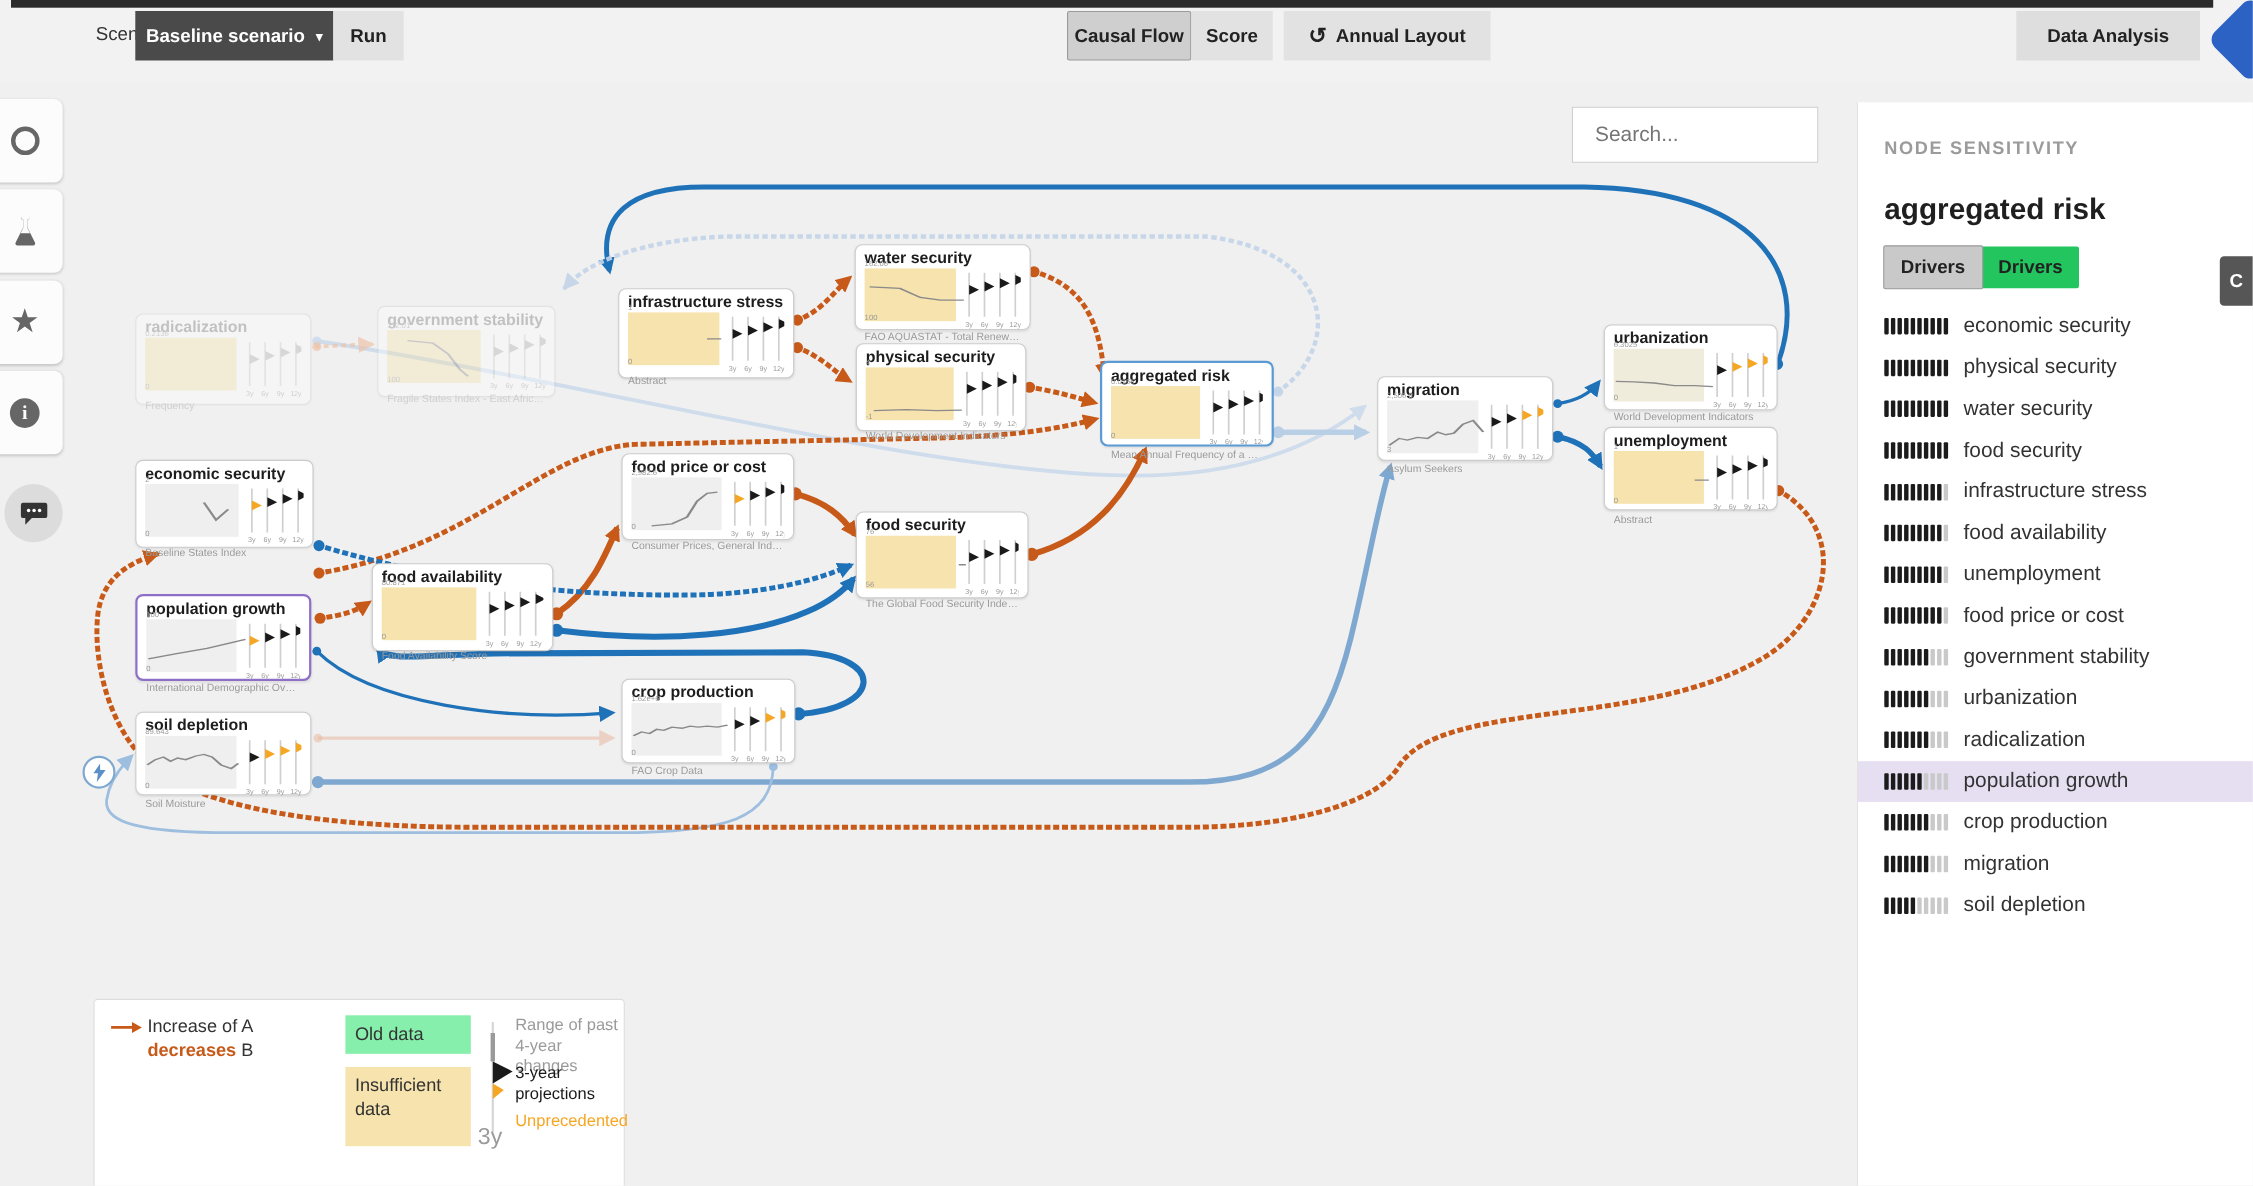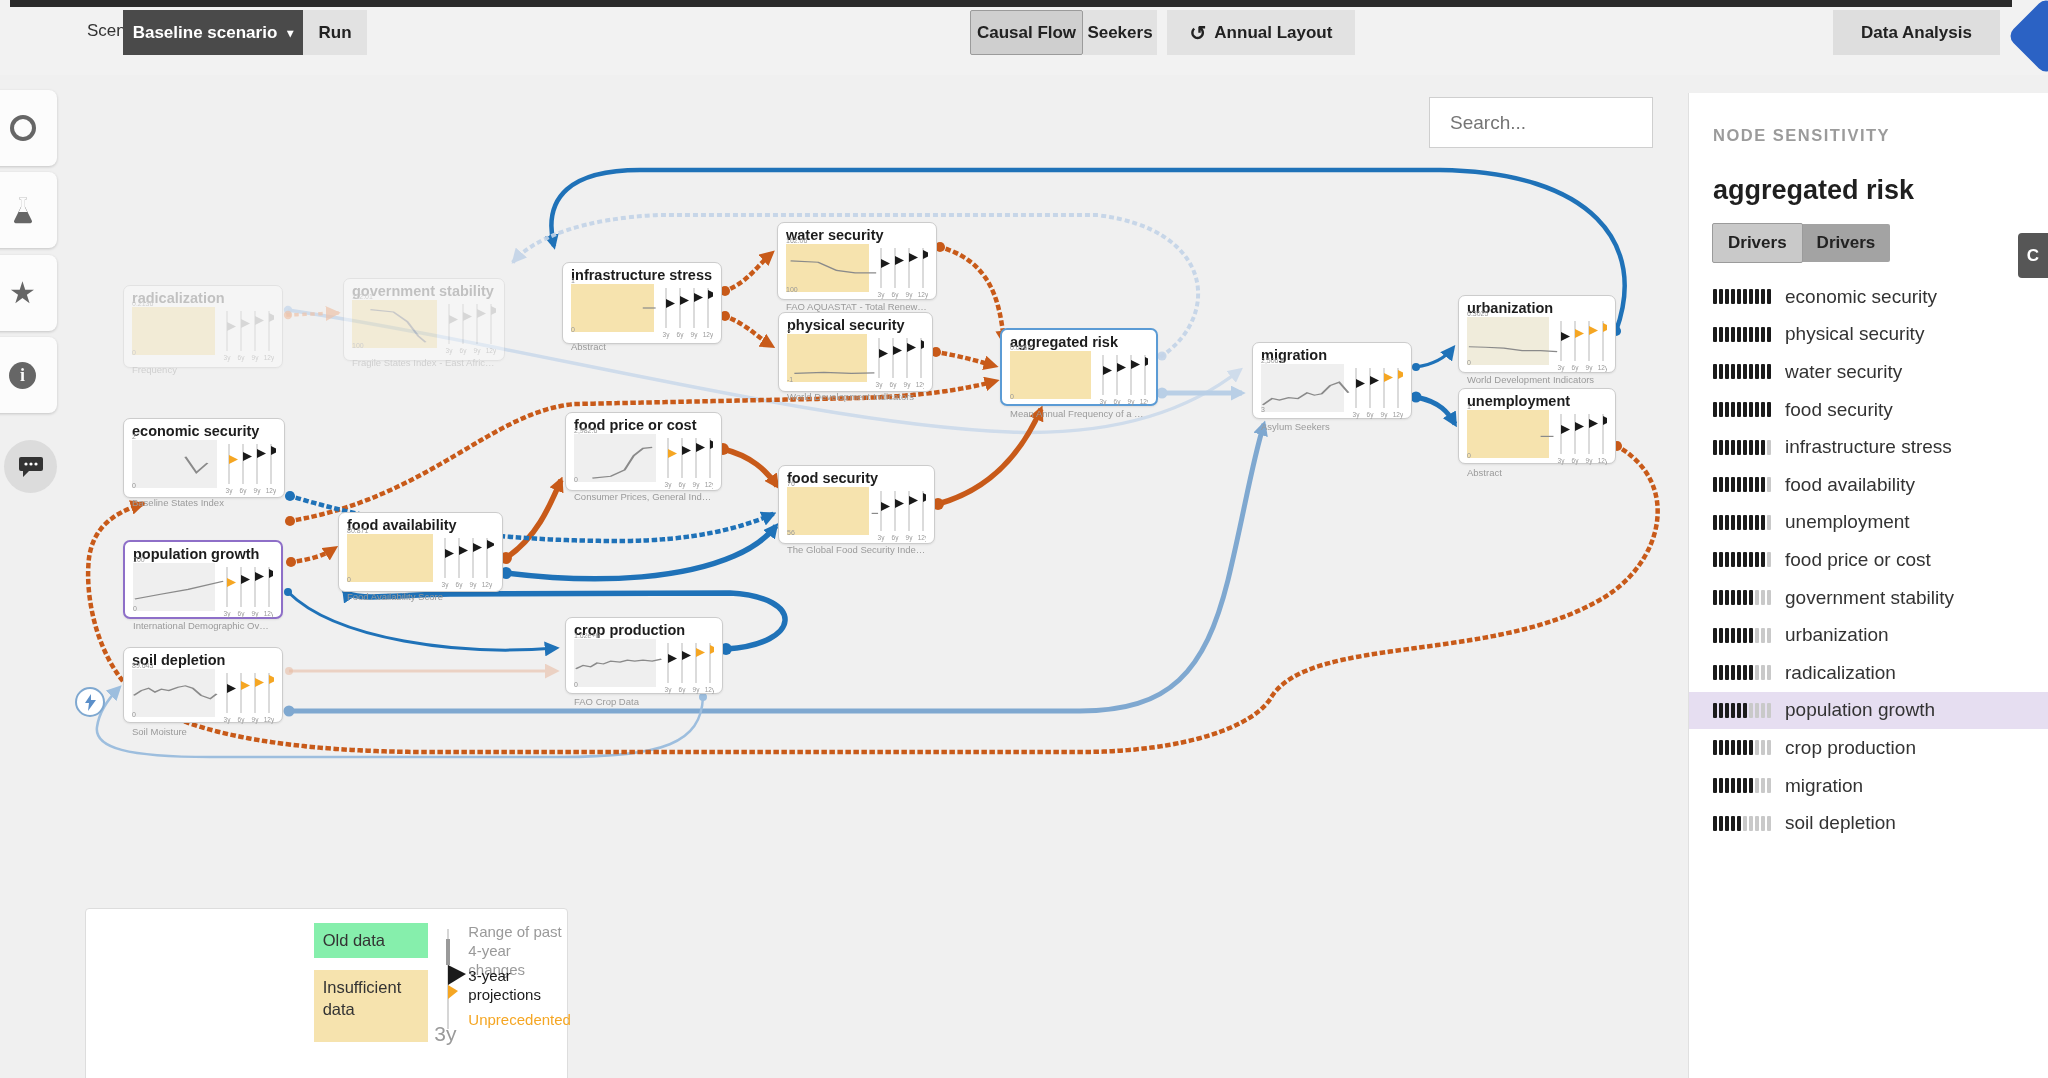--- a/index.html
+++ b/index.html
@@ -52,21 +52,21 @@
   .lg-text{font-size:16.5px;color:#333;line-height:1.32;width:172px;}
   .lg-sw{width:116px;margin-left:4px;}
   .swatch{padding:7px 9px;font-size:16.5px;color:#333;line-height:1.3;margin-bottom:12px;}
   .lg-glyph{position:relative;margin-left:10px;width:120px;}
   .gl-label{position:absolute;font-size:15px;line-height:1.25;}
   
   .panel{position:absolute;left:1688px;top:93px;width:360px;height:985px;background:#fff;z-index:25;
          border-left:1px solid #e0e0e0;}
   .p-head{margin:33px 0 0 24px;font-size:16.5px;font-weight:700;letter-spacing:1.5px;color:#9b9b9b;}
   .p-node{margin:30px 0 0 24px;font-size:27px;font-weight:700;color:#1f1f1f;}
-  .p-tabs{margin:18px 0 0 24px;display:inline-flex;background:#a3a3a3;border-radius:2px;justify-content:center;}
+  .p-tabs{margin:18px 0 0 24px;display:inline-flex;background:#22c55e;border-radius:2px;justify-content:center;}
   .p-tab{padding:9px 15px;font-size:17px;font-weight:700;color:#222;cursor:pointer;}
   .p-tab.on{background:#c9c9c9;border:1px solid #9b9b9b;border-radius:2px;margin:-1px;}
   .p-items{margin-top:16px;}
   .p-item{display:flex;align-items:center;height:37.6px;padding-left:24px;cursor:pointer;}
   .p-item.hl{background:#e6def1;}
   .gauge{display:inline-flex;margin-right:12px;}
   .gauge i{display:inline-block;width:4px;height:15px;margin-right:2px;border-radius:1px;}
   .p-item .lbl{font-size:19px;color:#333;}
   .edgebtn{position:absolute;right:0;top:233px;width:30px;height:45px;background:#565656;color:#fff;
            font-size:17px;font-weight:700;display:flex;align-items:center;justify-content:center;
@@ -85,21 +85,21 @@
     <span>Baseline scenario</span>
     <span class="chev">▾</span>
   </div>
   <div class="btn" style="left:303px;width:64px;">
     <span>Run</span>
   </div>
   <div class="btn seg-active" style="left:970px;width:113px;">
     <span>Causal Flow</span>
   </div>
   <div class="btn" style="left:1083px;width:74px;">
-    <span>Seekers</span>
+    <span>Score</span>
   </div>
   <div class="btn" style="left:1167px;width:188px;">
     <span class="reset-ic">↺</span>
     <span>Annual Layout</span>
   </div>
   <div class="btn" style="left:1833px;width:167px;background:#dedede;">
     <span>Data Analysis</span>
   </div>
 </div>
 
@@ -641,20 +641,27 @@
     <path d="M7 0 L1 9 h4 L4 17 L12 6 h-5 z" fill="#5b8fc9"></path>
   </svg>
 </div>
 
 <div class="searchbox">
   <input style="color: rgb(51, 51, 51);" placeholder="Search...">
 </div>
 
 <div class="legend">
   <div class="lg-rel" id="lg-relations">
+      <div class="lg-row">
+        <span class="lg-arrow"><svg width="30" height="14">
+            <line x1="1" y1="7" x2="22" y2="7" stroke="#c85a19" stroke-width="2.5"></line>
+            <path d="M20,2 L29,7 L20,12 Z" fill="#c85a19"></path>
+          </svg></span>
+        <span class="lg-text"><span>Increase of A </span><span style="color: rgb(200, 90, 25); font-weight: 700;">decreases</span><span> B</span></span>
+      </div>
     </div>
   <div class="lg-sw" id="lg-swatches">
       <div class="swatch" style="background: #86efac;">Old data</div>
       <div class="swatch" style="background: rgb(246, 227, 174); min-height: 58px;">Insufficient data</div>
     </div>
   <div class="lg-glyph">
     <svg width="34" height="110" style="position:absolute;left:0;top:2px;">
       <line x1="10" y1="4" x2="10" y2="104" stroke="#d6d6d6" stroke-width="2"></line>
       <line x1="10" y1="14" x2="10" y2="40" stroke="#9a9a9a" stroke-width="4"></line>
       <path d="M10 40 L28 49 L10 60 Z" fill="#1a1a1a"></path>

